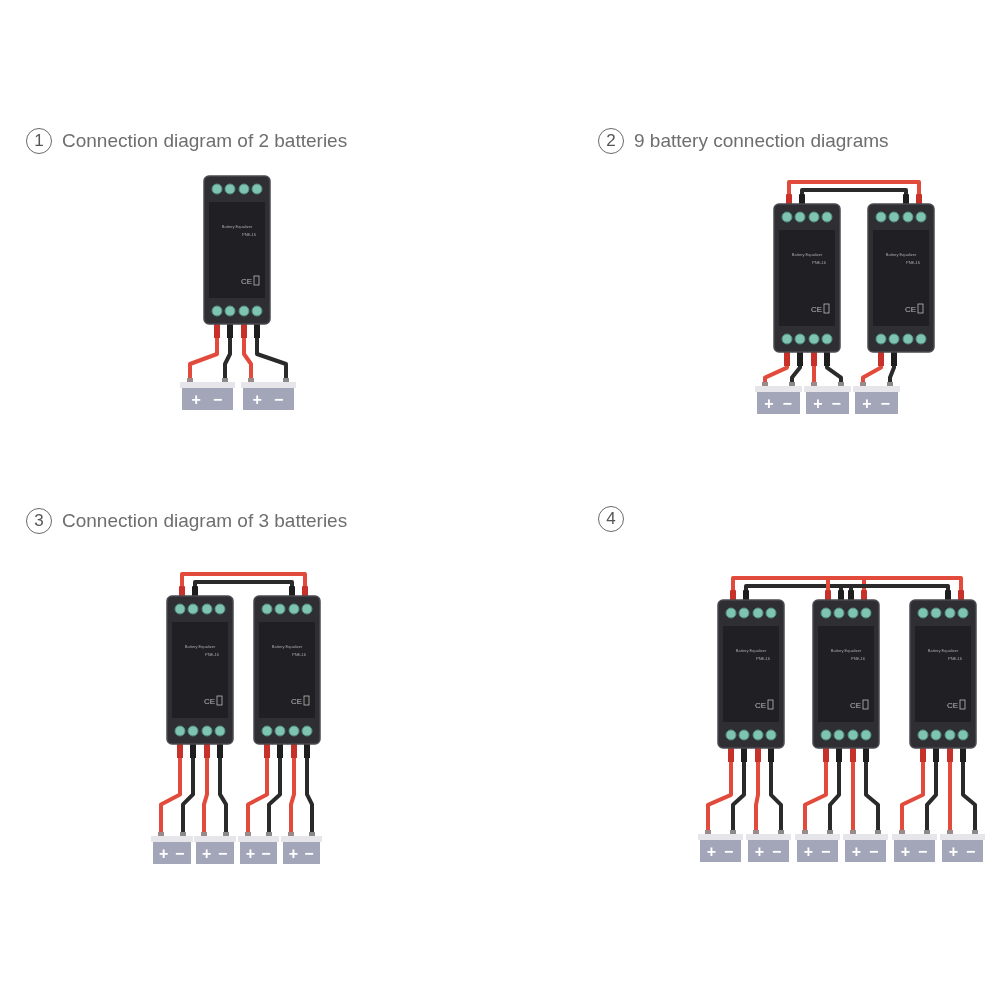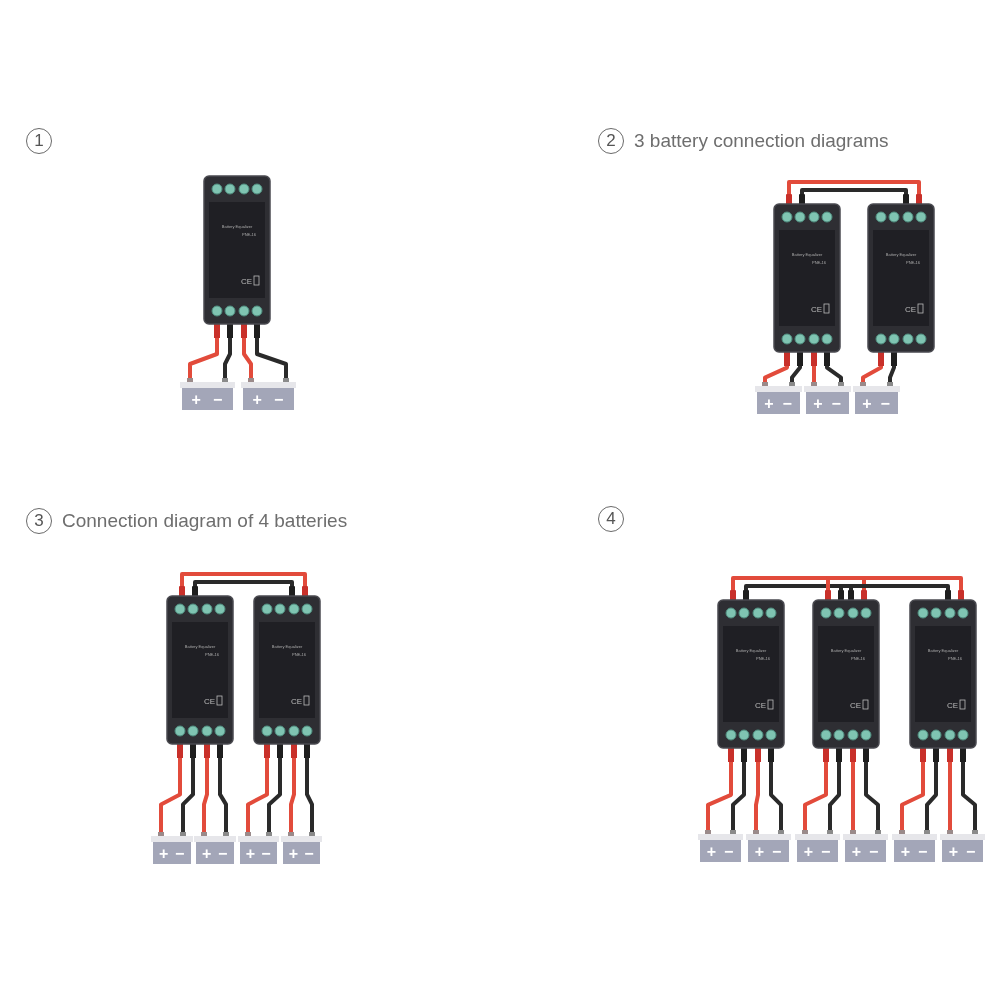--- a/index.html
+++ b/index.html
@@ -8,28 +8,29 @@
   .num { display:inline-flex; align-items:center; justify-content:center; width:26px; height:26px; border:1.6px solid #6a6a6a; border-radius:50%; font-size:17px; color:#555; margin-right:10px; box-sizing:border-box; }
   svg.diagram { position:absolute; left:0; top:0; }
   .dev-label { font-family:"Liberation Sans", sans-serif; }
 </style>
 </head>
 <body>
 
 <div id="titles">
     <div class="panel-title" style="left: 26px; top: 128px;">
       <span class="num">1</span>
+      <span>Connection diagram of 2 batteries</span>
     </div>
     <div class="panel-title" style="left: 598px; top: 128px;">
       <span class="num">2</span>
-      <span>3 battery connection diagrams</span>
+      <span>9 battery connection diagrams</span>
     </div>
     <div class="panel-title" style="left: 26px; top: 508px;">
       <span class="num">3</span>
-      <span>Connection diagram of 4 batteries</span>
+      <span>Connection diagram of 3 batteries</span>
     </div>
     <div class="panel-title" style="left: 598px; top: 506px;">
       <span class="num">4</span>
     </div>
   </div>
 <svg class="diagram" width="1001" height="1001" viewBox="0 0 1001 1001" xmlns="http://www.w3.org/2000/svg">
     <g>
       <polyline points="217,324 217,354 190,364 190,382" fill="none" stroke="#e24b3b" stroke-width="4" stroke-linejoin="round" stroke-linecap="round"></polyline>
       <polyline points="230,324 230,354 225,364 225,382" fill="none" stroke="#2a2a2a" stroke-width="4" stroke-linejoin="round" stroke-linecap="round"></polyline>
       <rect x="214" y="324" width="6" height="14" fill="#c8302a"></rect>

